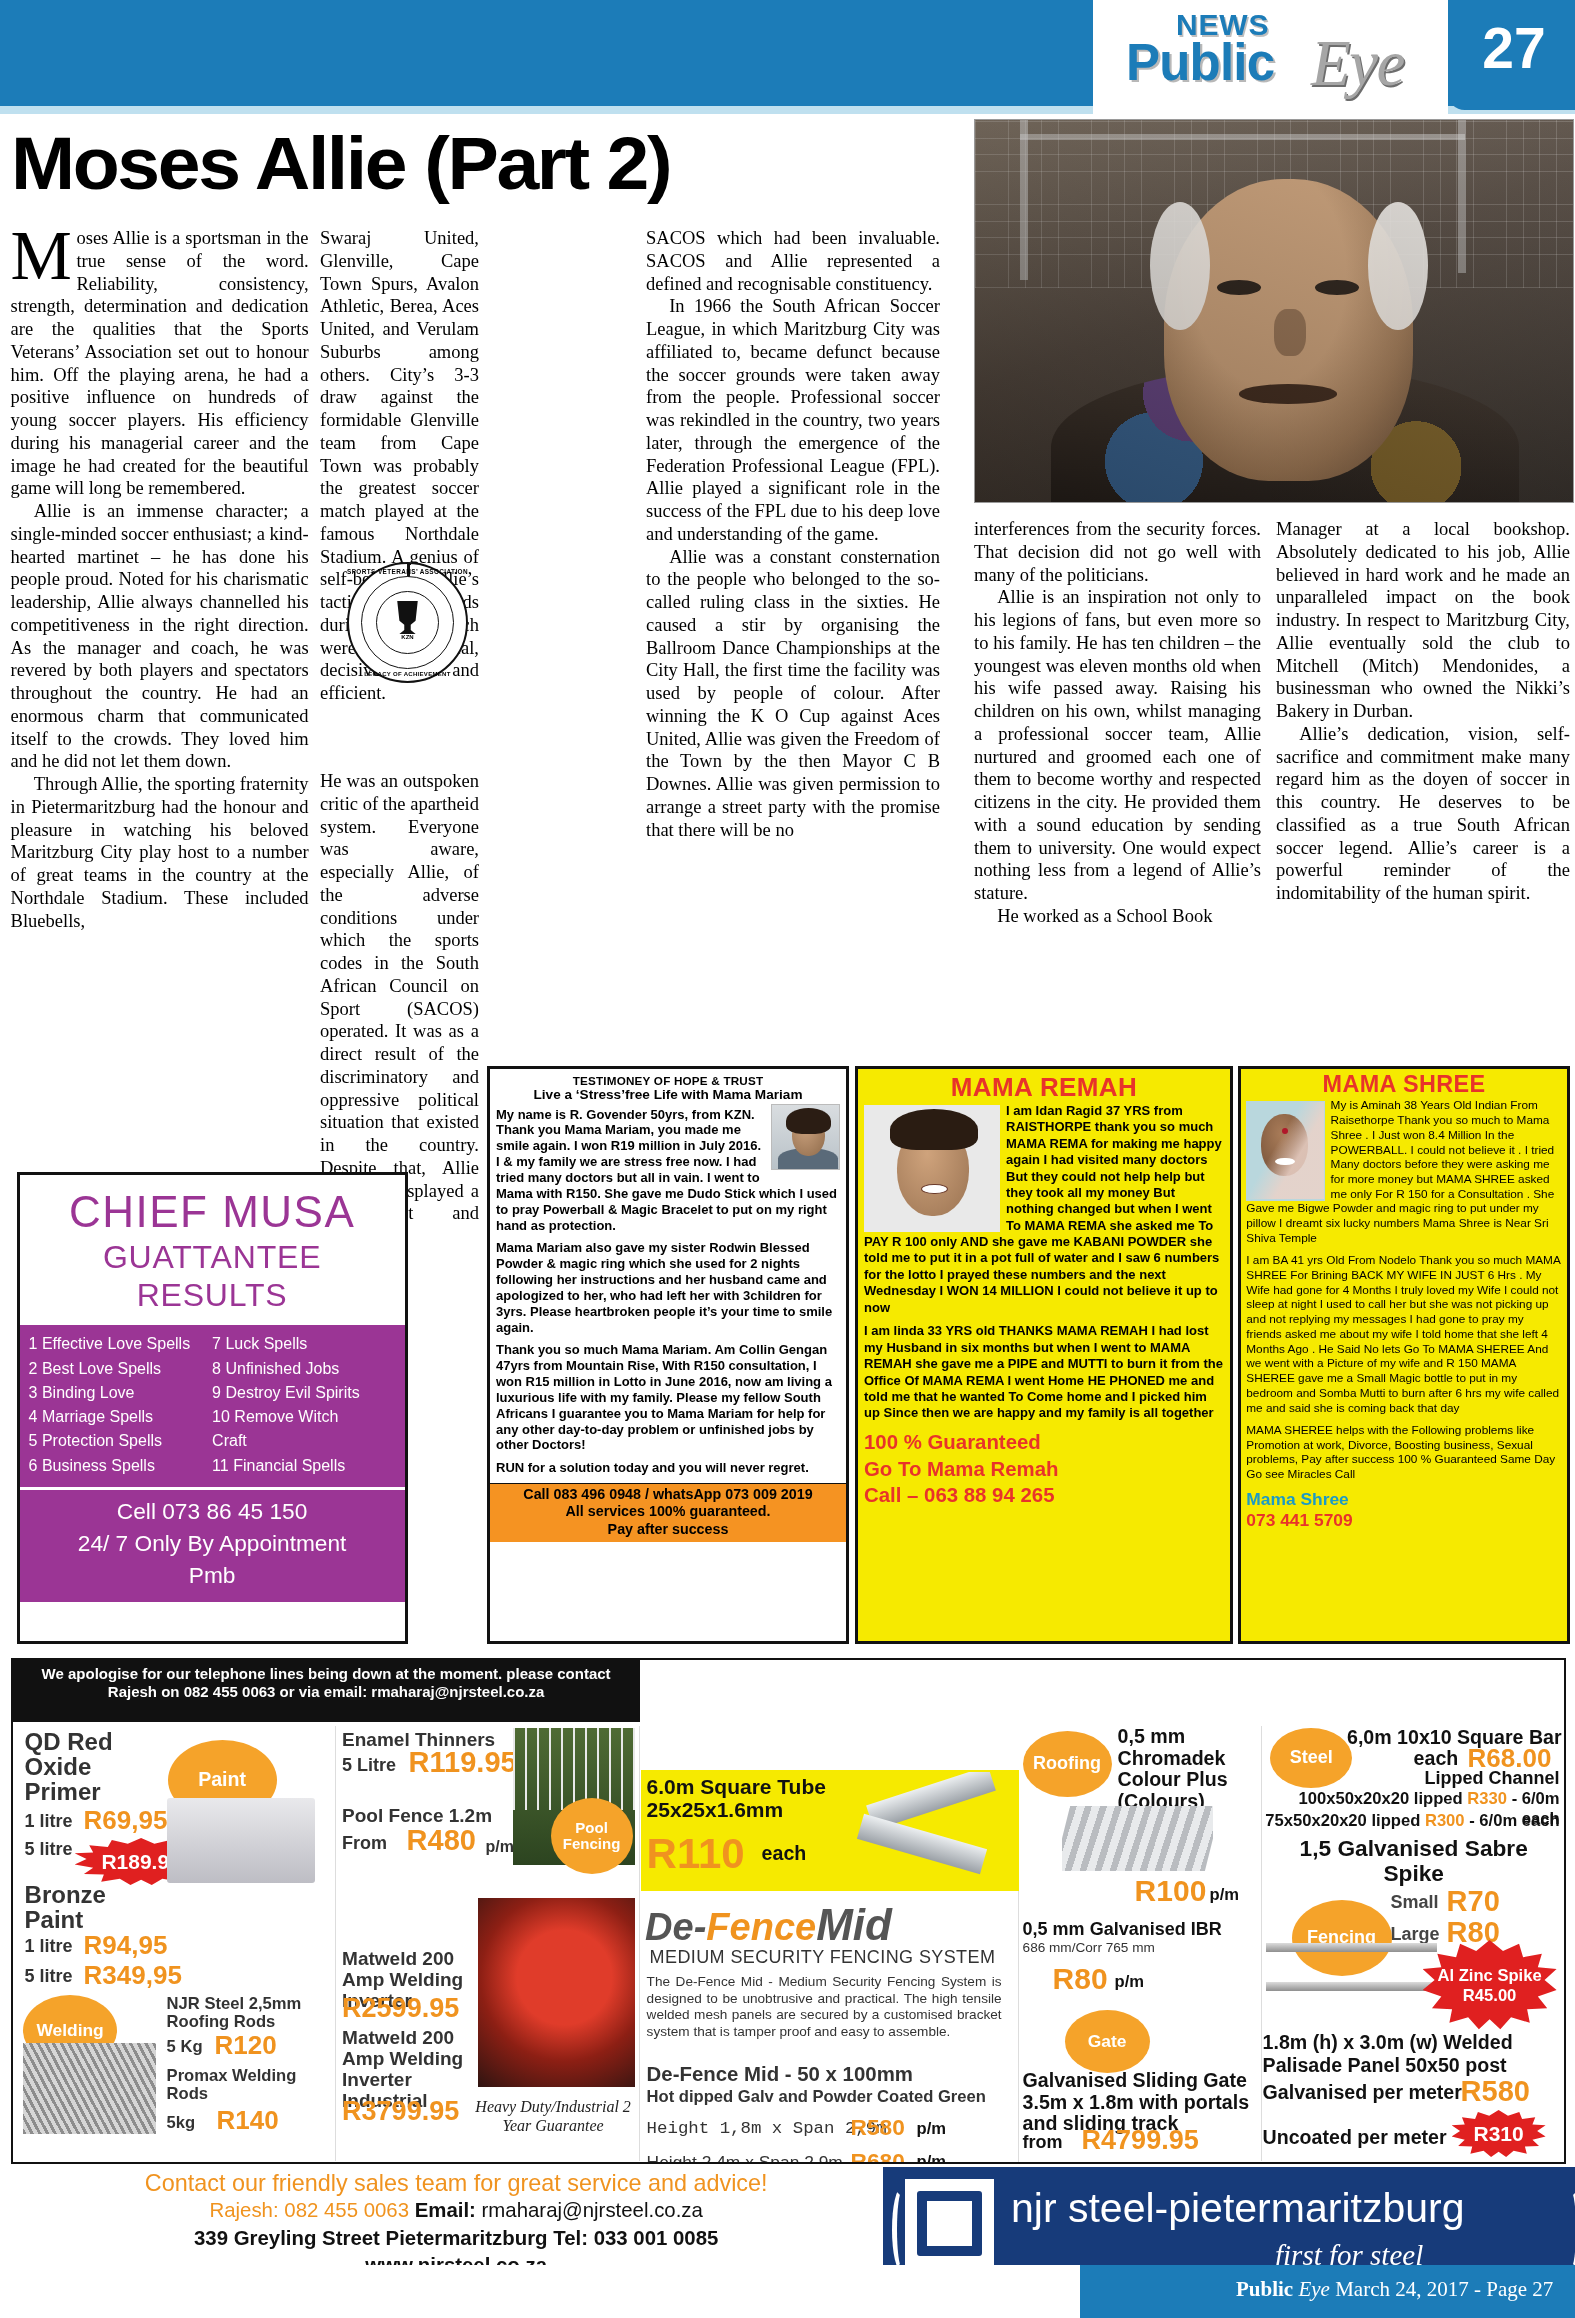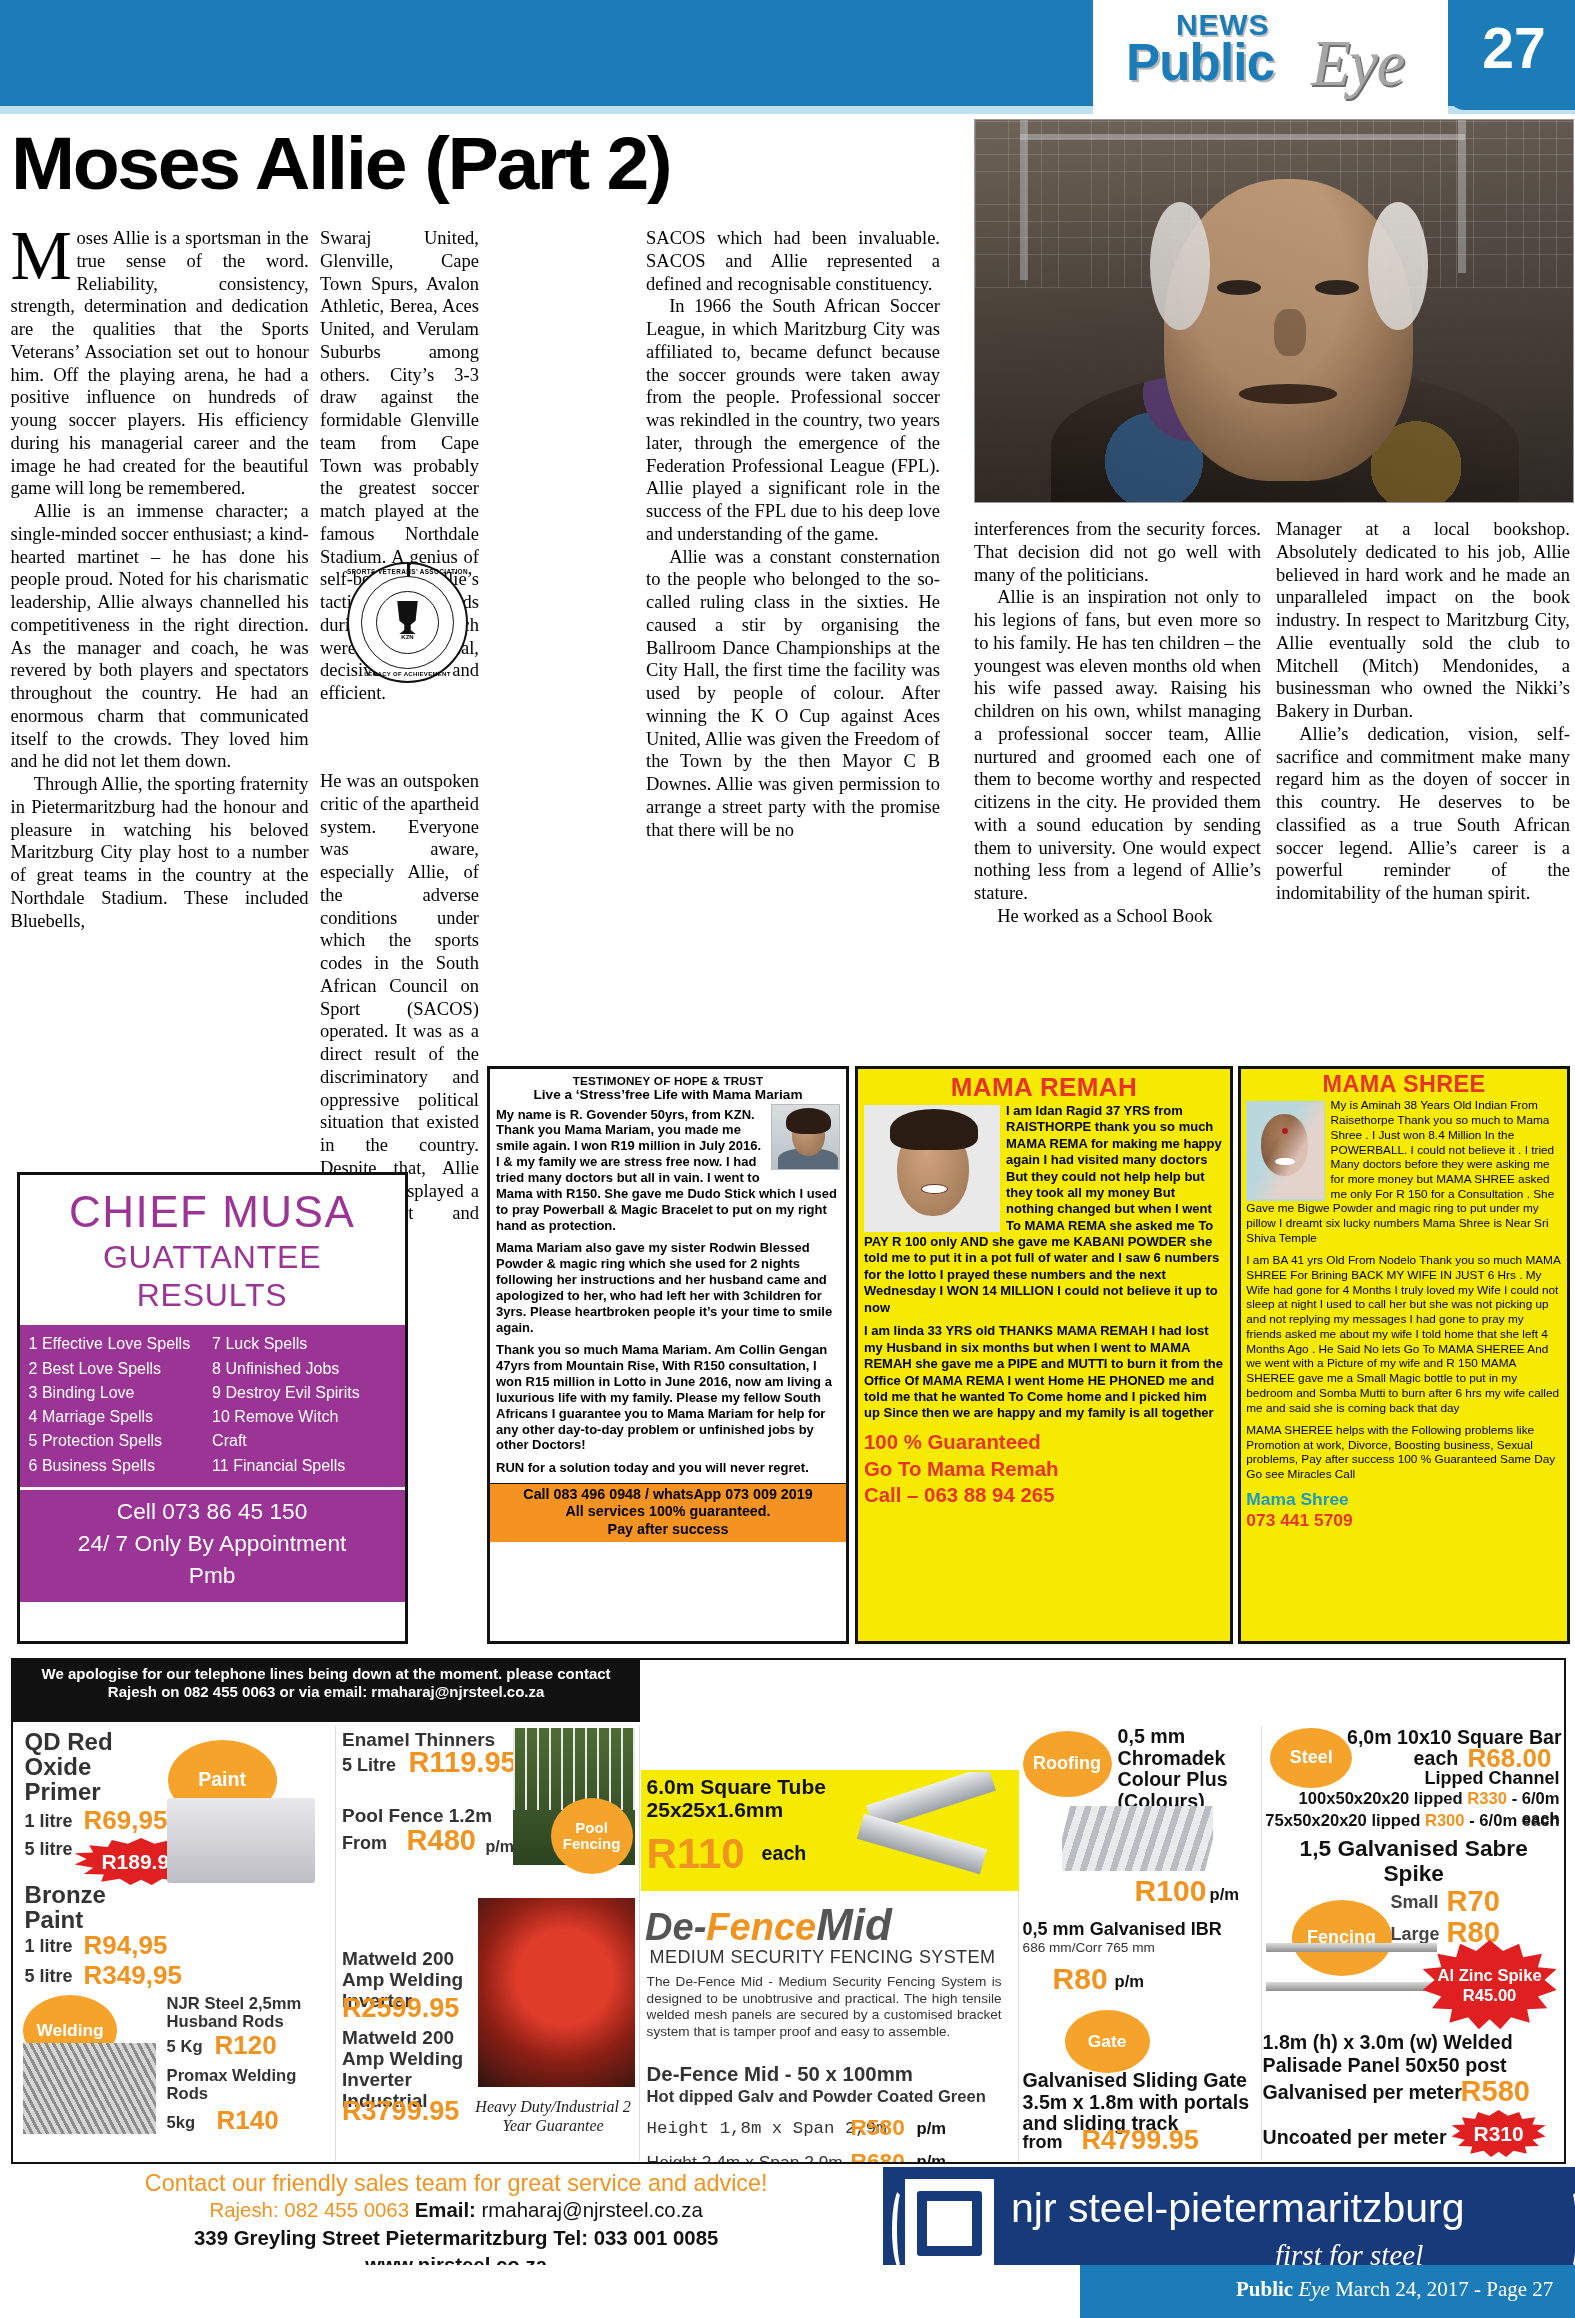--- a/index.html
+++ b/index.html
@@ -399,21 +399,21 @@
     <div class="njr-lbl" style="position:absolute;left:6px;top:156px;font-size:24px;line-height:1.05;width:113px;">Bronze Paint</div>
     <div style="position:absolute;left:6px;top:210px;font-size:18px;" class="njr-lbl">1 litre</div>
     <div style="position:absolute;left:65px;top:204px;font-size:26px;" class="njr-price">R94,95</div>
     <div style="position:absolute;left:6px;top:240px;font-size:18px;" class="njr-lbl">5 litre</div>
     <div style="position:absolute;left:65px;top:234px;font-size:26px;" class="njr-price">R349,95</div>
 
     <div class="badge-circle" style="left:4.5px;top:269px;width:94px;height:71px;font-size:17.4px;">Welding</div>
     <div class="photo-box" style="left:4.5px;top:317px;width:133px;height:91px;
          background:repeating-linear-gradient(62deg,#8d8d8d 0 3px,#d6d6d6 3px 6.8px);"></div>
 
-    <div class="njr-lbl" style="position:absolute;left:148px;top:269px;font-size:16.6px;line-height:1.1;width:151px;">NJR Steel 2,5mm Husband Rods</div>
+    <div class="njr-lbl" style="position:absolute;left:148px;top:269px;font-size:16.6px;line-height:1.1;width:151px;">NJR Steel 2,5mm Roofing Rods</div>
     <div style="position:absolute;left:148px;top:311px;font-size:16.6px;" class="njr-lbl">5 Kg</div>
     <div style="position:absolute;left:196px;top:304px;font-size:26px;" class="njr-price">R120</div>
 
     <div class="njr-lbl" style="position:absolute;left:148px;top:341px;font-size:16.6px;line-height:1.1;width:151px;">Promax Welding Rods</div>
     <div style="position:absolute;left:148px;top:387px;font-size:16.6px;" class="njr-lbl">5kg</div>
     <div style="position:absolute;left:198px;top:379px;font-size:26px;" class="njr-price">R140</div>
   </div>
 
   <div class="njr-cell" style="left:325px; top:66px; width:302px; height:435px;">
     <div class="njr-lbl" style="position:absolute;left:4.5px;top:3px;font-size:19px;">Enamel Thinners</div>

